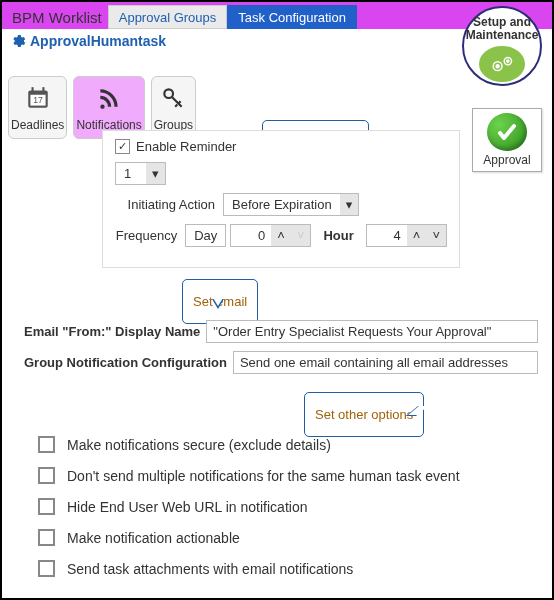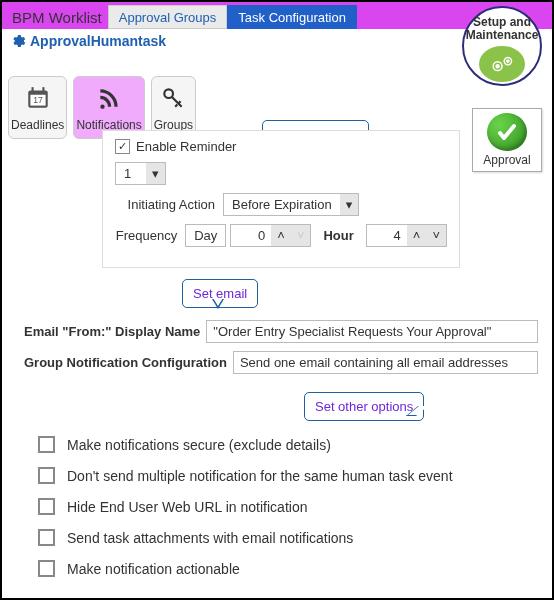--- a/index.html
+++ b/index.html
@@ -152,23 +152,23 @@
     align-items:center;
     border:1px solid #bbb;
   }
   .spinner .sval { width:40px; text-align:right; padding:3px 6px; background:#fff; }
   .spinner .sbtn { padding:3px 6px; background:#e5e5e5; }
   .callout {
     position: absolute;
     border: 1px solid #1e5fa0;
     border-radius: 5px;
     background: #fff;
-    padding: 6px 10px;
+    padding: 14px 10px;
     font-size: 13px;
-    color: #6d28d9;
+    color: #a16207;
   }
   .callout-tail {
     position:absolute;
     width:0;height:0;
     border-left:6px solid transparent;
     border-right:6px solid transparent;
     border-top:10px solid #1e5fa0;
   }
   .callout-tail2 {
     position:absolute;
@@ -350,30 +350,30 @@
       <div class="callout-otail1" style="left:388px; top:24px;"></div>
     </div>
 
     <div style="margin-left:14px;">
       <div class="option-row">
         <span class="chk"></span>
         <span>Make notifications secure (exclude details)</span>
       </div>
       <div class="option-row">
         <span class="chk"></span>
-        <span>Don't send multiple notification for the same human task event</span>
+        <span>Don't send multiple notifications for the same human task event</span>
       </div>
       <div class="option-row">
         <span class="chk"></span>
         <span>Hide End User Web URL in notification</span>
       </div>
       <div class="option-row">
         <span class="chk"></span>
+        <span>Make notification actionable</span>
+      </div>
+      <div class="option-row">
+        <span class="chk"></span>
         <span>Send task attachments with email notifications</span>
       </div>
-      <div class="option-row">
-        <span class="chk"></span>
-        <span>Make notification actionable</span>
-      </div>
     </div>
   </div>
 
 </div>
 
 </body></html>

